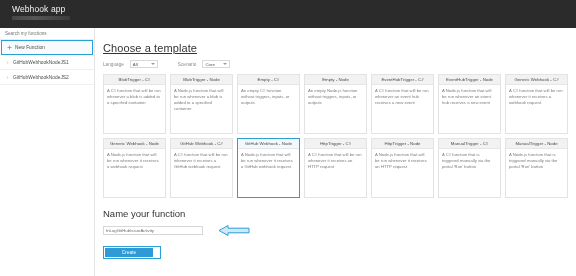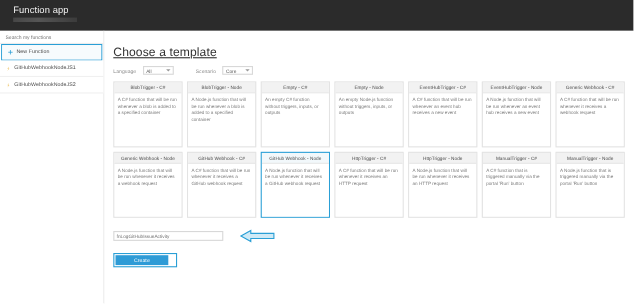--- a/index.html
+++ b/index.html
@@ -272,21 +272,21 @@
     font-size: 4.6px;
     letter-spacing: .1px;
     cursor: pointer;
     padding: 0;
   }
 </style>
 </head>
 <body>
 
 <div id="topbar">
-  <div id="topbar-title">Function app</div>
+  <div id="topbar-title">Webhook app</div>
   <div id="topbar-sub"></div>
 </div>
 
 <div id="leftpane">
 
   <div id="search-row">
     <input id="search-input" type="text" placeholder="Search my functions" style="">
   </div>
 
   <div id="nav-new-function-wrap">
@@ -440,20 +440,21 @@
         <div class="tmpl-head">
           <div class="tmpl-title">ManualTrigger - Node</div>
         </div>
         <div class="tmpl-body">
           <div class="tmpl-desc">A Node.js function that is triggered manually via the portal 'Run' button</div>
         </div>
       </div>
     </div>
 
   <div id="name-section">
+    <h2 id="name-title">Name your function</h2>
     <div id="name-row">
       <input id="fn-name-input" type="text" value="fnLogGitHubIssueActivity" style="">
       <svg id="arrow-annotation" width="34" height="13" viewBox="0 0 34 13">
         <path d="M2 6.5 L11 1.5 L11 4.2 L32 4.2 L32 8.8 L11 8.8 L11 11.5 Z" fill="#cfeaf6" stroke="#2a9fd6" stroke-width="1"></path>
       </svg>
     </div>
 
     <div id="create-wrap">
       <div id="create-outline"></div>
       <button id="create-button">Create</button>

